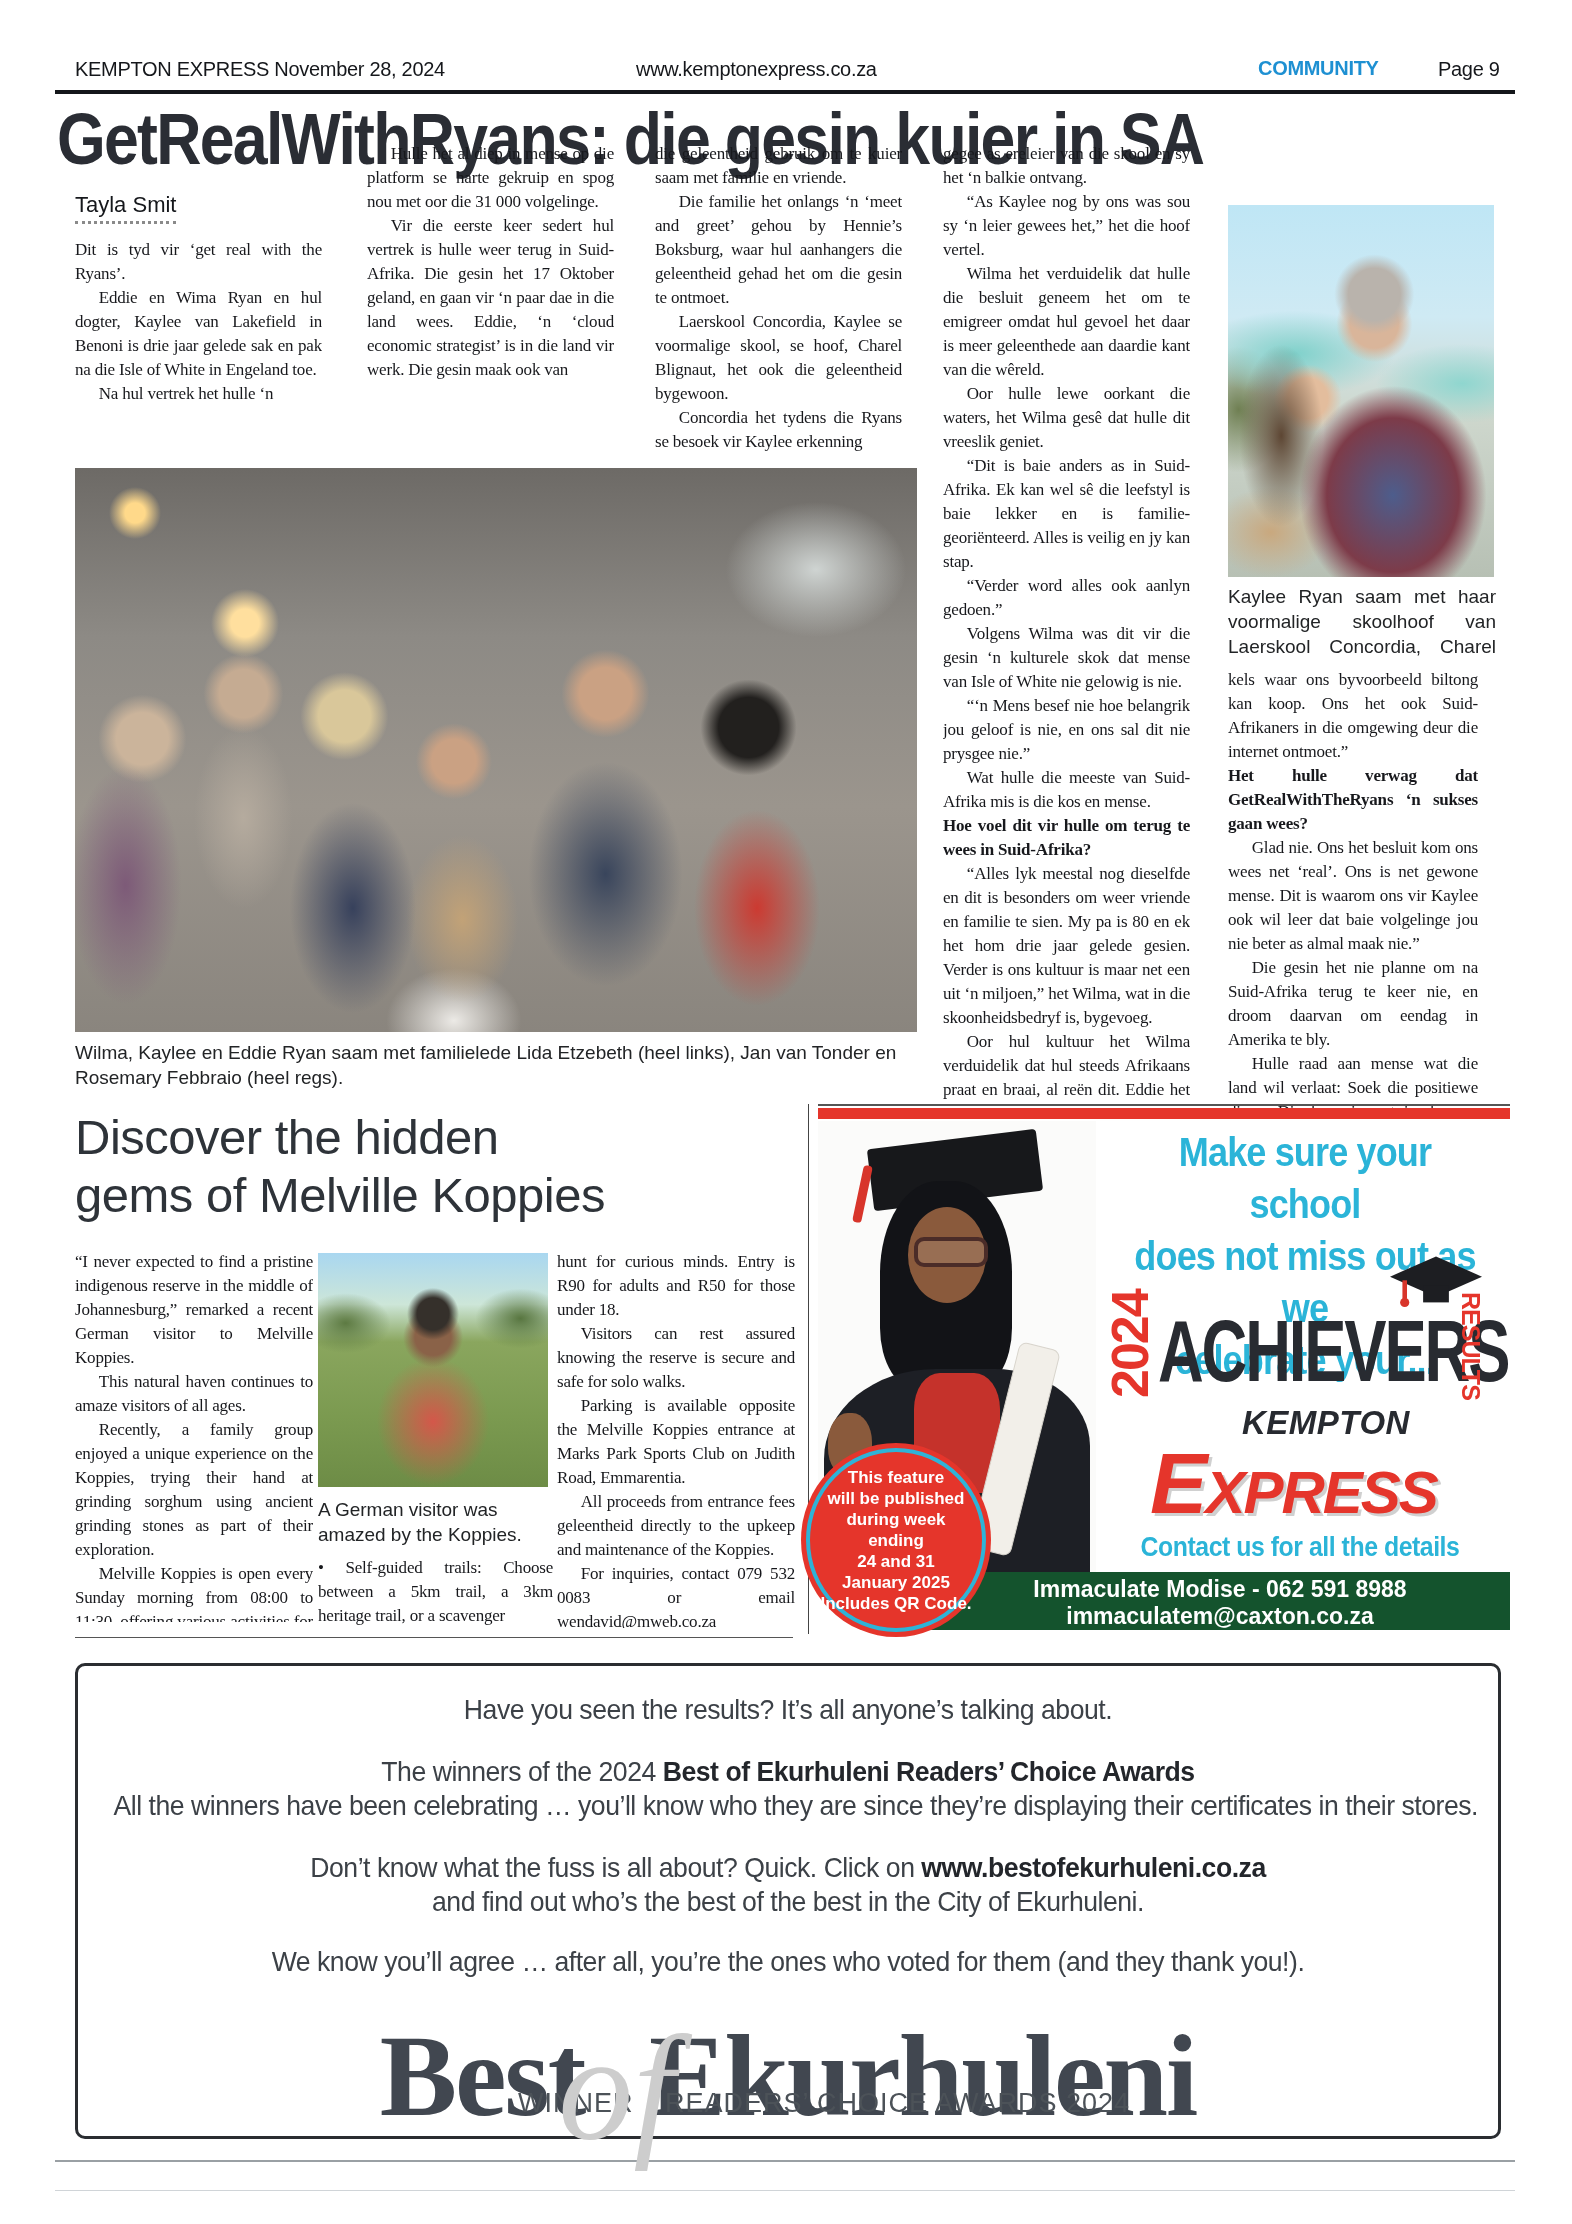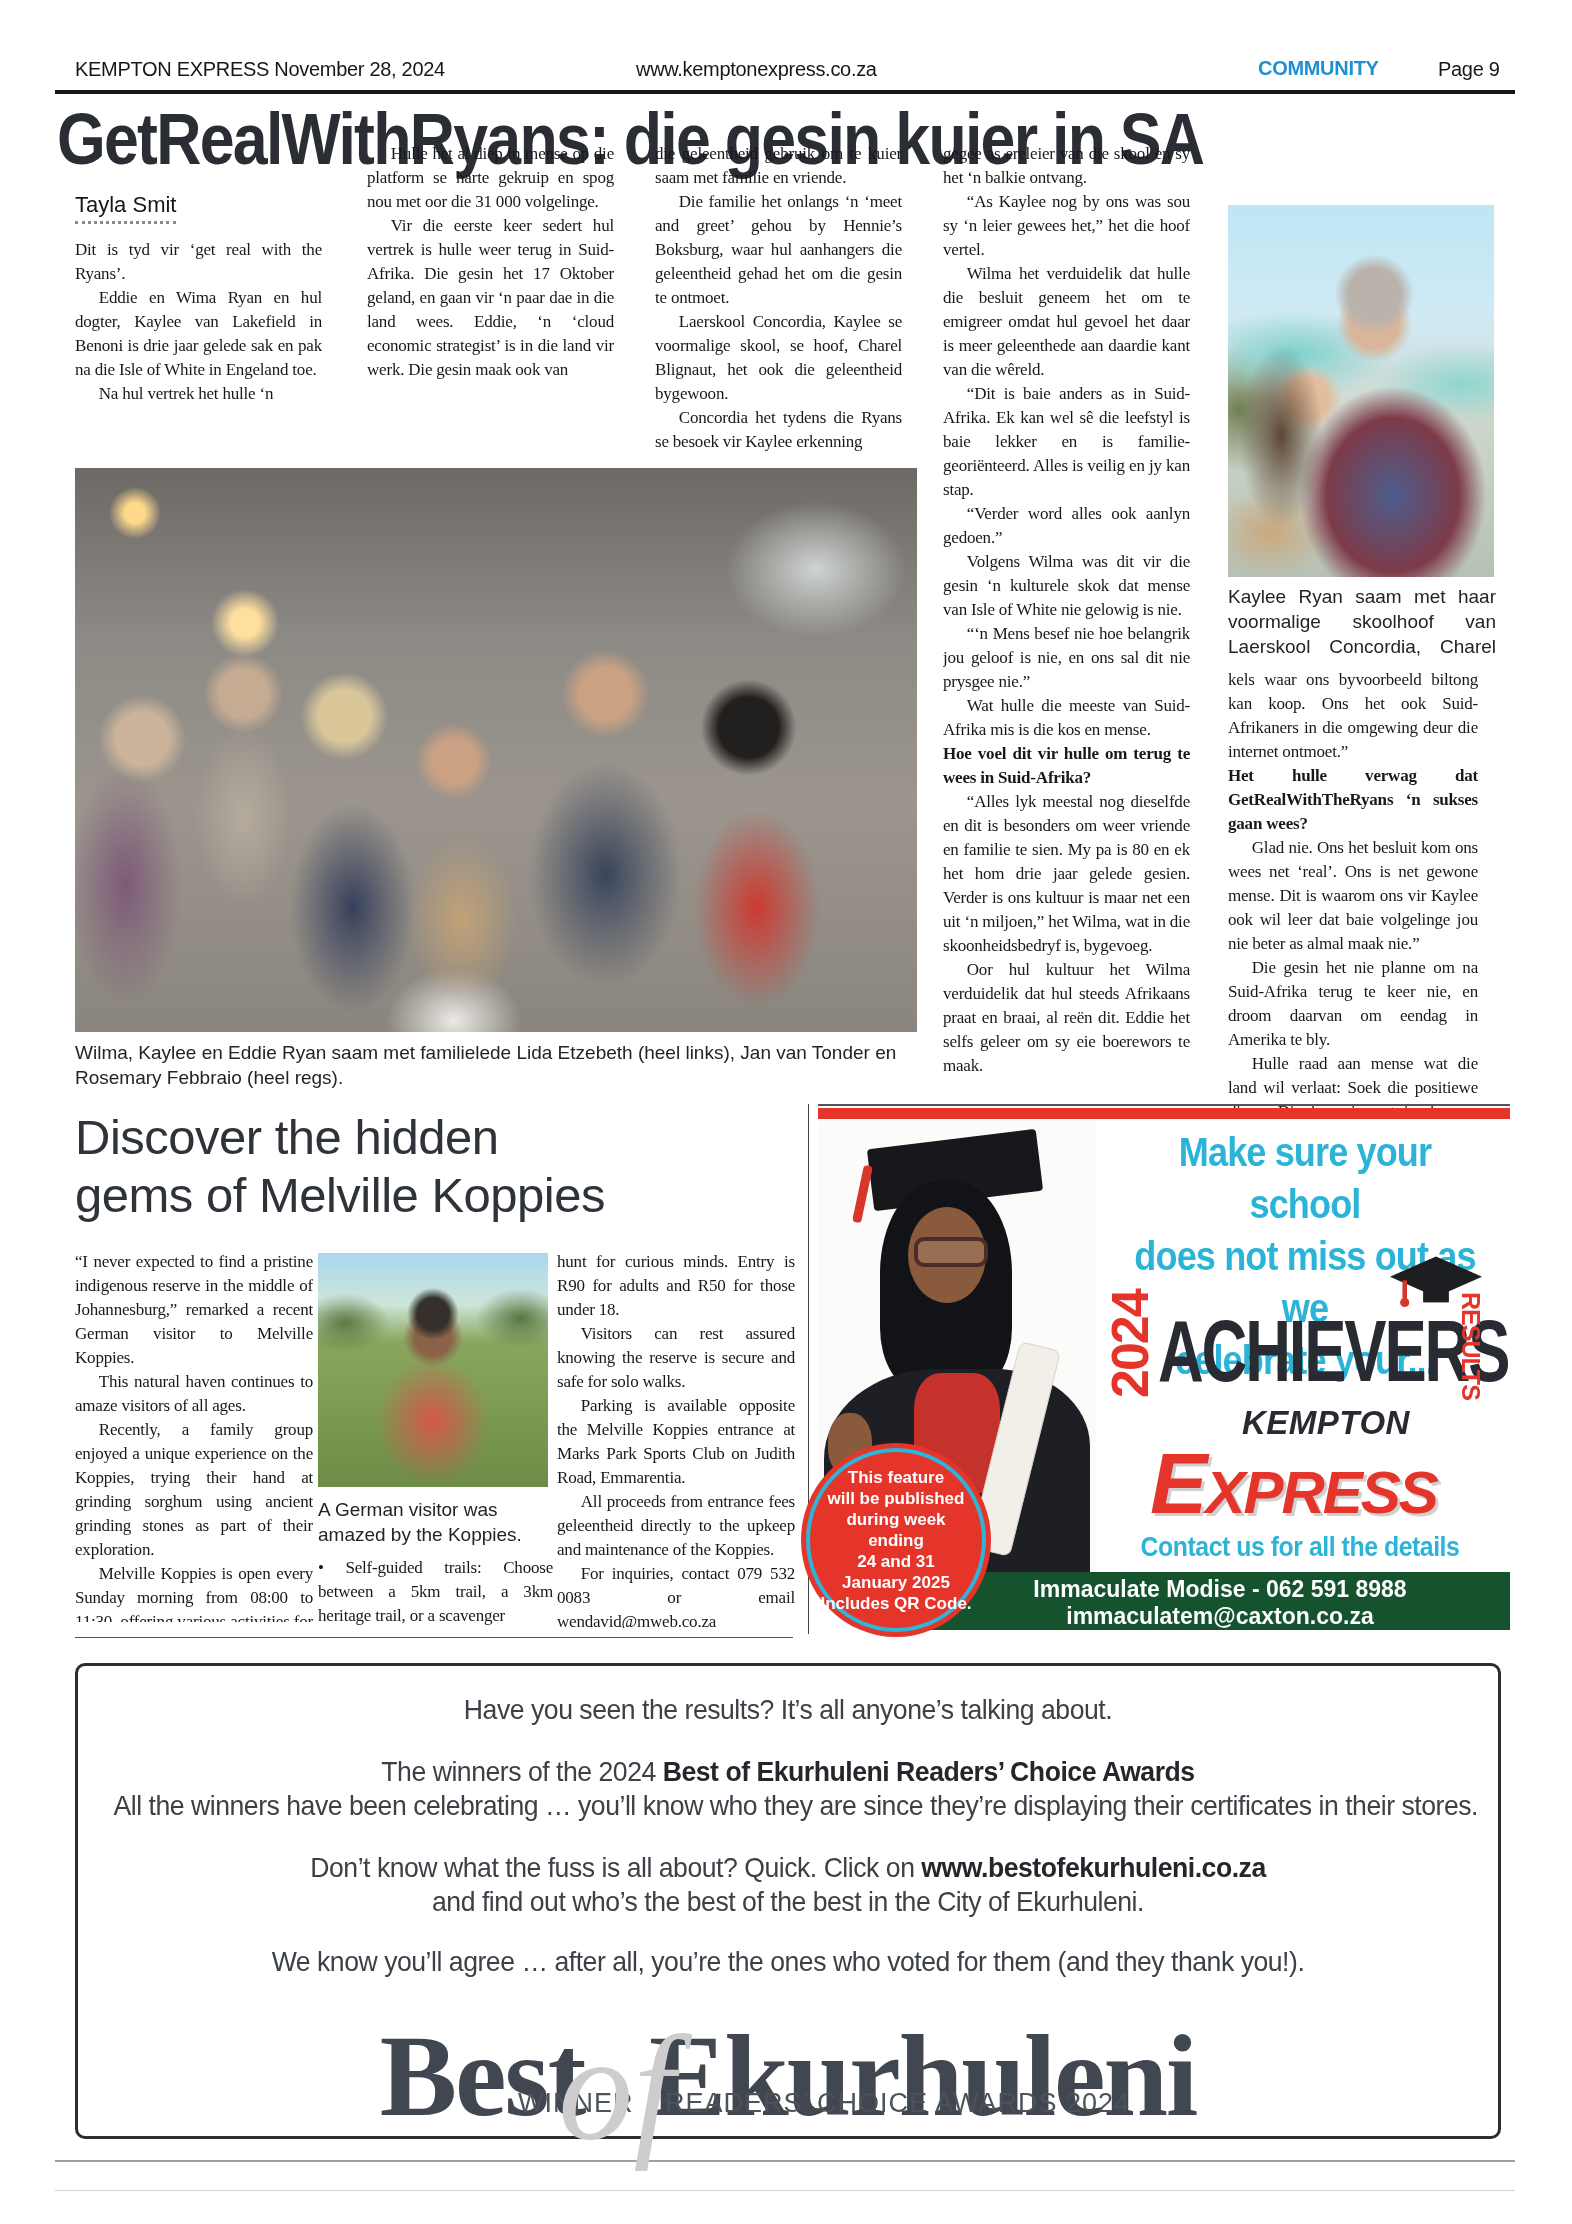--- a/index.html
+++ b/index.html
@@ -80,20 +80,21 @@
     <p class="first">die geleentheid gebruik om te kuier saam met familie en vriende.</p>
     <p>Die familie het onlangs ‘n ‘meet and greet’ gehou by Hennie’s Boksburg, waar hul aanhangers die geleentheid gehad het om die gesin te ontmoet.</p>
     <p>Laerskool Concordia, Kaylee se voormalige skool, se hoof, Charel Blignaut, het ook die geleentheid bygewoon.</p>
     <p>Concordia het tydens die Ryans se besoek vir Kaylee erkenning</p>
   </div>
 
   <div class="abs col" style="left:943px;top:142px;width:247px;height:962px;">
     <p class="first">gegee as ereleier van die skool en sy het ‘n balkie ontvang.</p>
     <p>“As Kaylee nog by ons was sou sy ‘n leier gewees het,” het die hoof vertel.</p>
     <p>Wilma het verduidelik dat hulle die besluit geneem het om te emigreer omdat hul gevoel het daar is meer geleenthede aan daardie kant van die wêreld.</p>
+    <p>Oor hulle lewe oorkant die waters, het Wilma gesê dat hulle dit vreeslik geniet.</p>
     <p>“Dit is baie anders as in Suid-Afrika. Ek kan wel sê die leefstyl is baie lekker en is familie-georiënteerd. Alles is veilig en jy kan stap.</p>
     <p>“Verder word alles ook aanlyn gedoen.”</p>
     <p>Volgens Wilma was dit vir die gesin ‘n kulturele skok dat mense van Isle of White nie gelowig is nie.</p>
     <p>“‘n Mens besef nie hoe belangrik jou geloof is nie, en ons sal dit nie prysgee nie.”</p>
     <p>Wat hulle die meeste van Suid-Afrika mis is die kos en mense.</p>
     <p class="q">Hoe voel dit vir hulle om terug te wees in Suid-Afrika?</p>
     <p>“Alles lyk meestal nog dieselfde en dit is besonders om weer vriende en familie te sien. My pa is 80 en ek het hom drie jaar gelede gesien. Verder is ons kultuur is maar net een uit ‘n miljoen,” het Wilma, wat in die skoonheidsbedryf is, bygevoeg.</p>
     <p>Oor hul kultuur het Wilma verduidelik dat hul steeds Afrikaans praat en braai, al reën dit. Eddie het selfs geleer om sy eie boerewors te maak.</p>
 
   </div>

